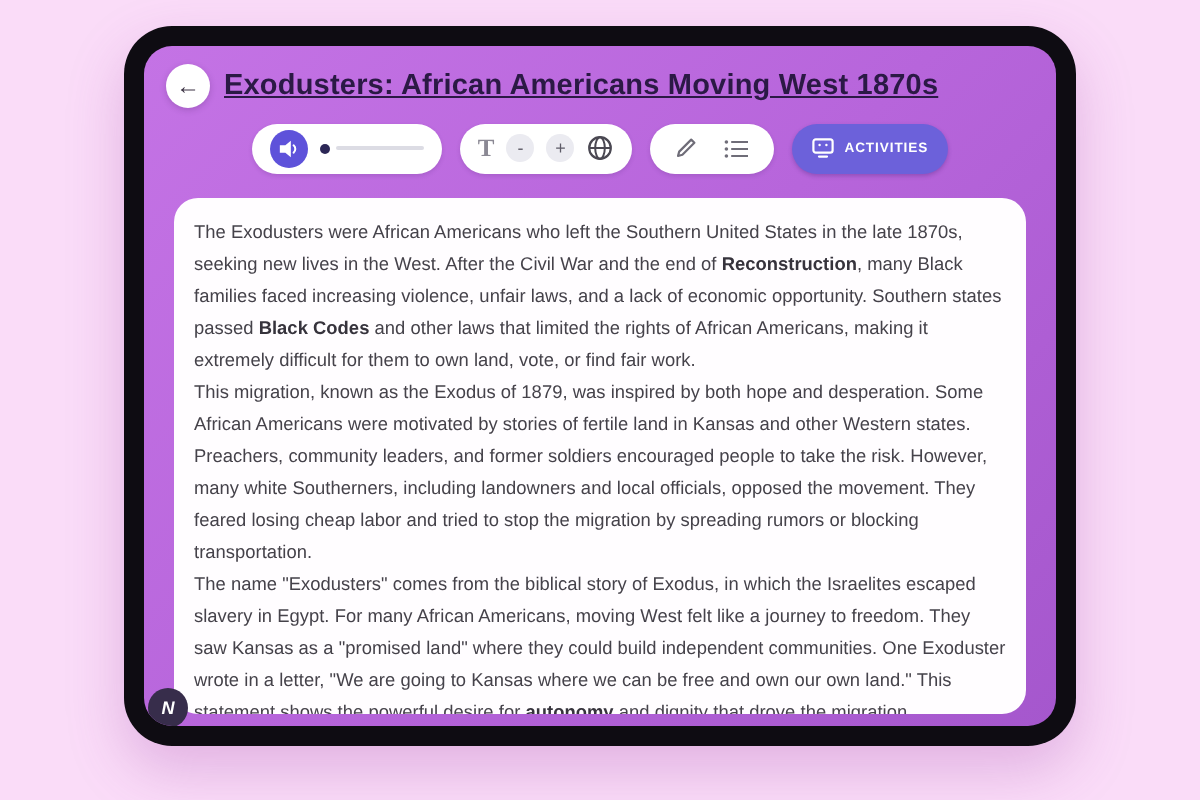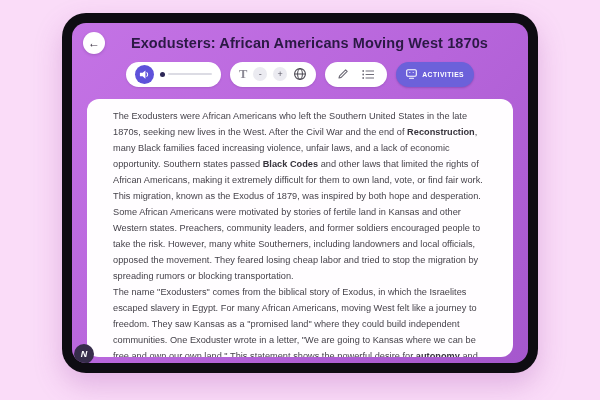--- a/index.html
+++ b/index.html
@@ -20,22 +20,22 @@
     display:flex; flex-direction:column;
   }
   .header { position:relative; height:26px; margin-top:7px; flex:0 0 auto; }
   .back-btn {
     position:absolute; left:11px; top:2px; width:22px; height:22px; border-radius:50%;
     background:#ffffff; display:flex; align-items:center; justify-content:center;
     font-size:12px; font-weight:bold; color:#3c3344; cursor:pointer;
     box-shadow:0 1px 3px rgba(70,30,100,.25);
   }
   .title {
-    text-align:right; font-weight:bold; font-size:14.5px; letter-spacing:.1px;
-    color:#2b1945; line-height:26px; padding:0 40px; white-space:nowrap;
+    text-align:left; font-weight:bold; font-size:14.5px; letter-spacing:.1px;
+    color:#2b1945; line-height:26px; padding:0 40px; white-space:nowrap;text-decoration:underline;
   }
   .toolbar {
     height:26px; margin-top:5px; flex:0 0 auto;
     display:flex; justify-content:center; align-items:center; gap:9px;
   }
   .pill {
     background:#ffffff; border-radius:13px; height:25px;
     display:flex; align-items:center; padding:0 9px; gap:6px;
     box-shadow:0 1px 2px rgba(80,40,110,.18);
   }
@@ -52,21 +52,21 @@
     font-size:9px; line-height:14px; text-align:center; cursor:pointer;
   }
   .activities-btn {
     height:25px; border-radius:13px; background:#6c61da; color:#ffffff;
     display:flex; align-items:center; gap:5px; padding:0 10px;
     font-size:6.8px; font-weight:bold; letter-spacing:.45px; cursor:pointer;
     box-shadow:0 1px 2px rgba(60,30,110,.3);
   }
   .card {
     flex:1 1 auto; margin:12px 15px 6px; background:#fffdff;
-    border-radius:12px; padding:9px 26px; overflow:hidden;
+    border-radius:12px; padding:9px 10px; overflow:hidden;
   }
   .card p {
     font-size:9.2px; line-height:16px; color:#45424a; letter-spacing:.02px;
   }
   .card p b { font-weight:bold; color:#36333c; }
   .n-badge {
     position:absolute; left:2px; bottom:-1px; width:20px; height:20px; border-radius:50%;
     background:#372d4b; color:#ffffff; font-size:9px; font-weight:bold; font-style:italic;
     display:flex; align-items:center; justify-content:center; z-index:5; cursor:pointer;
   }

